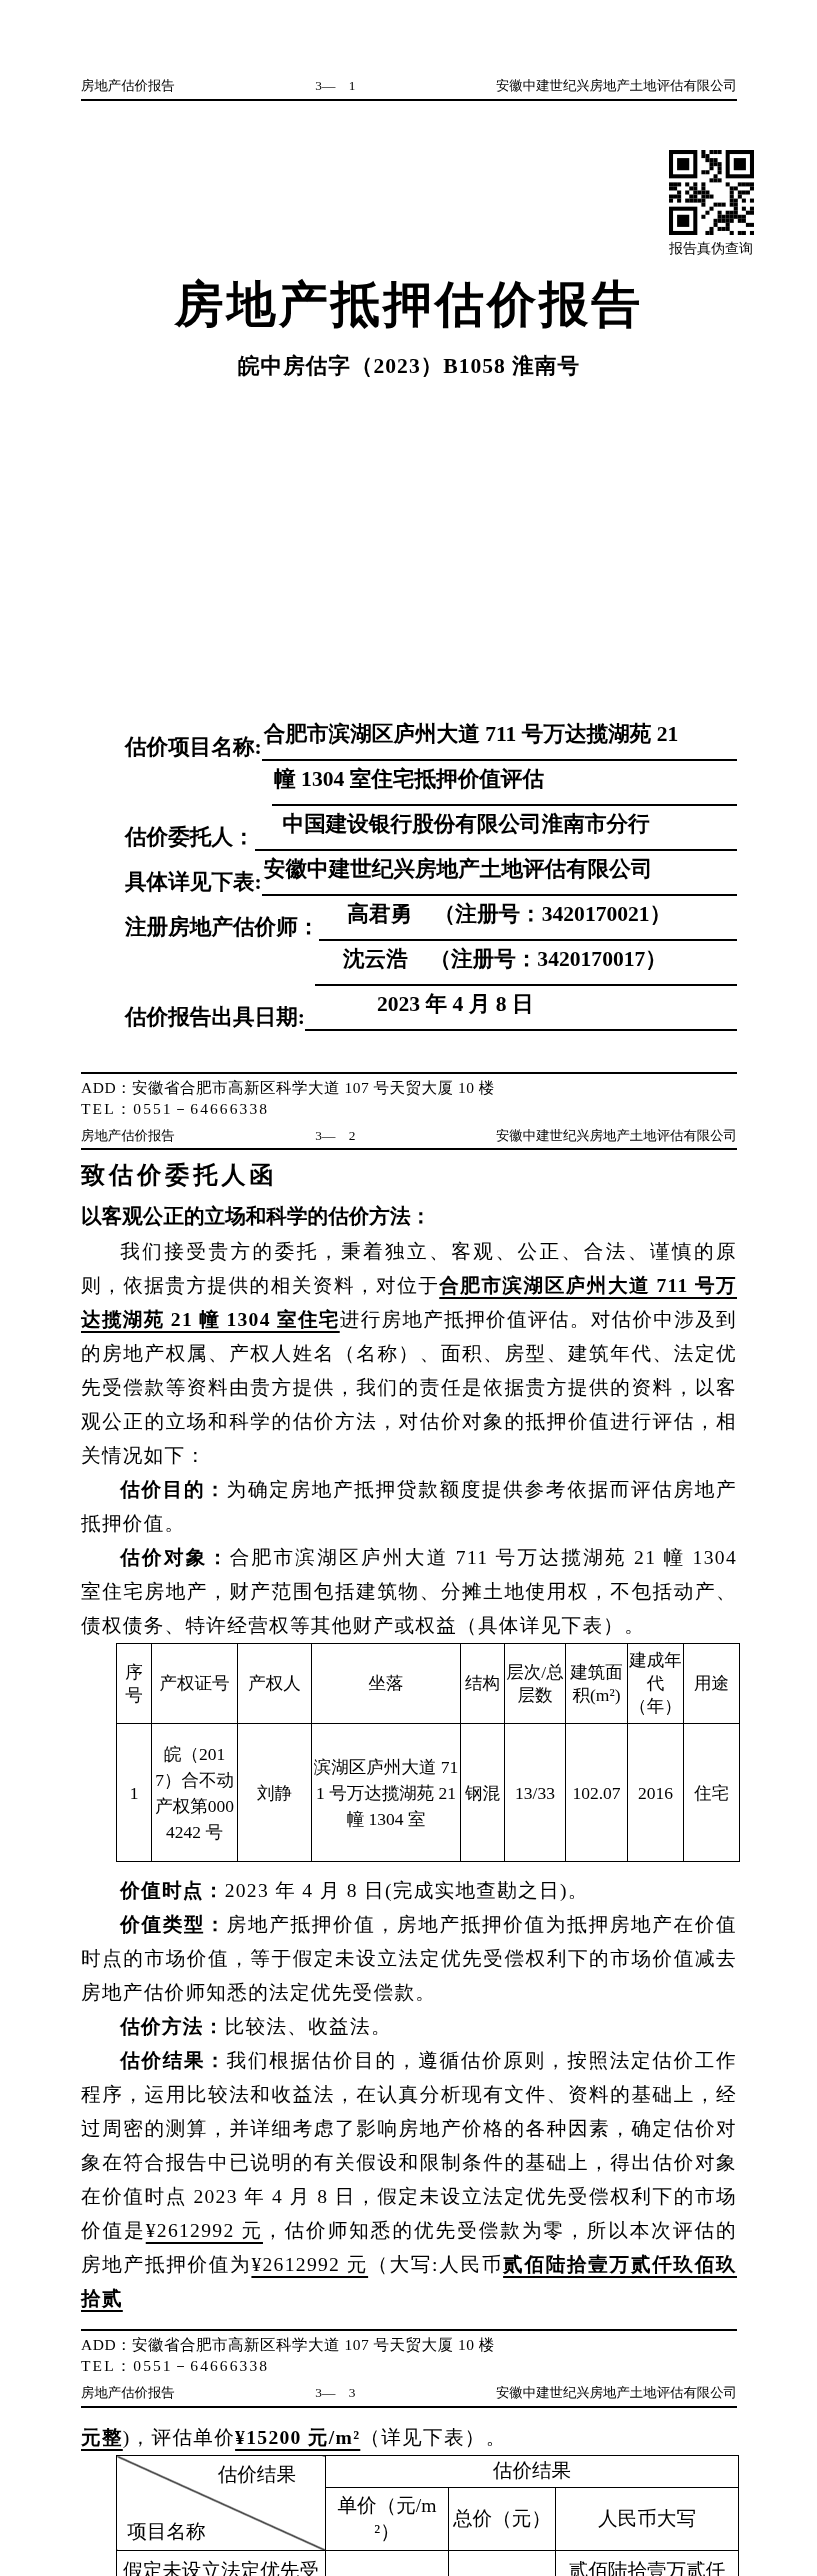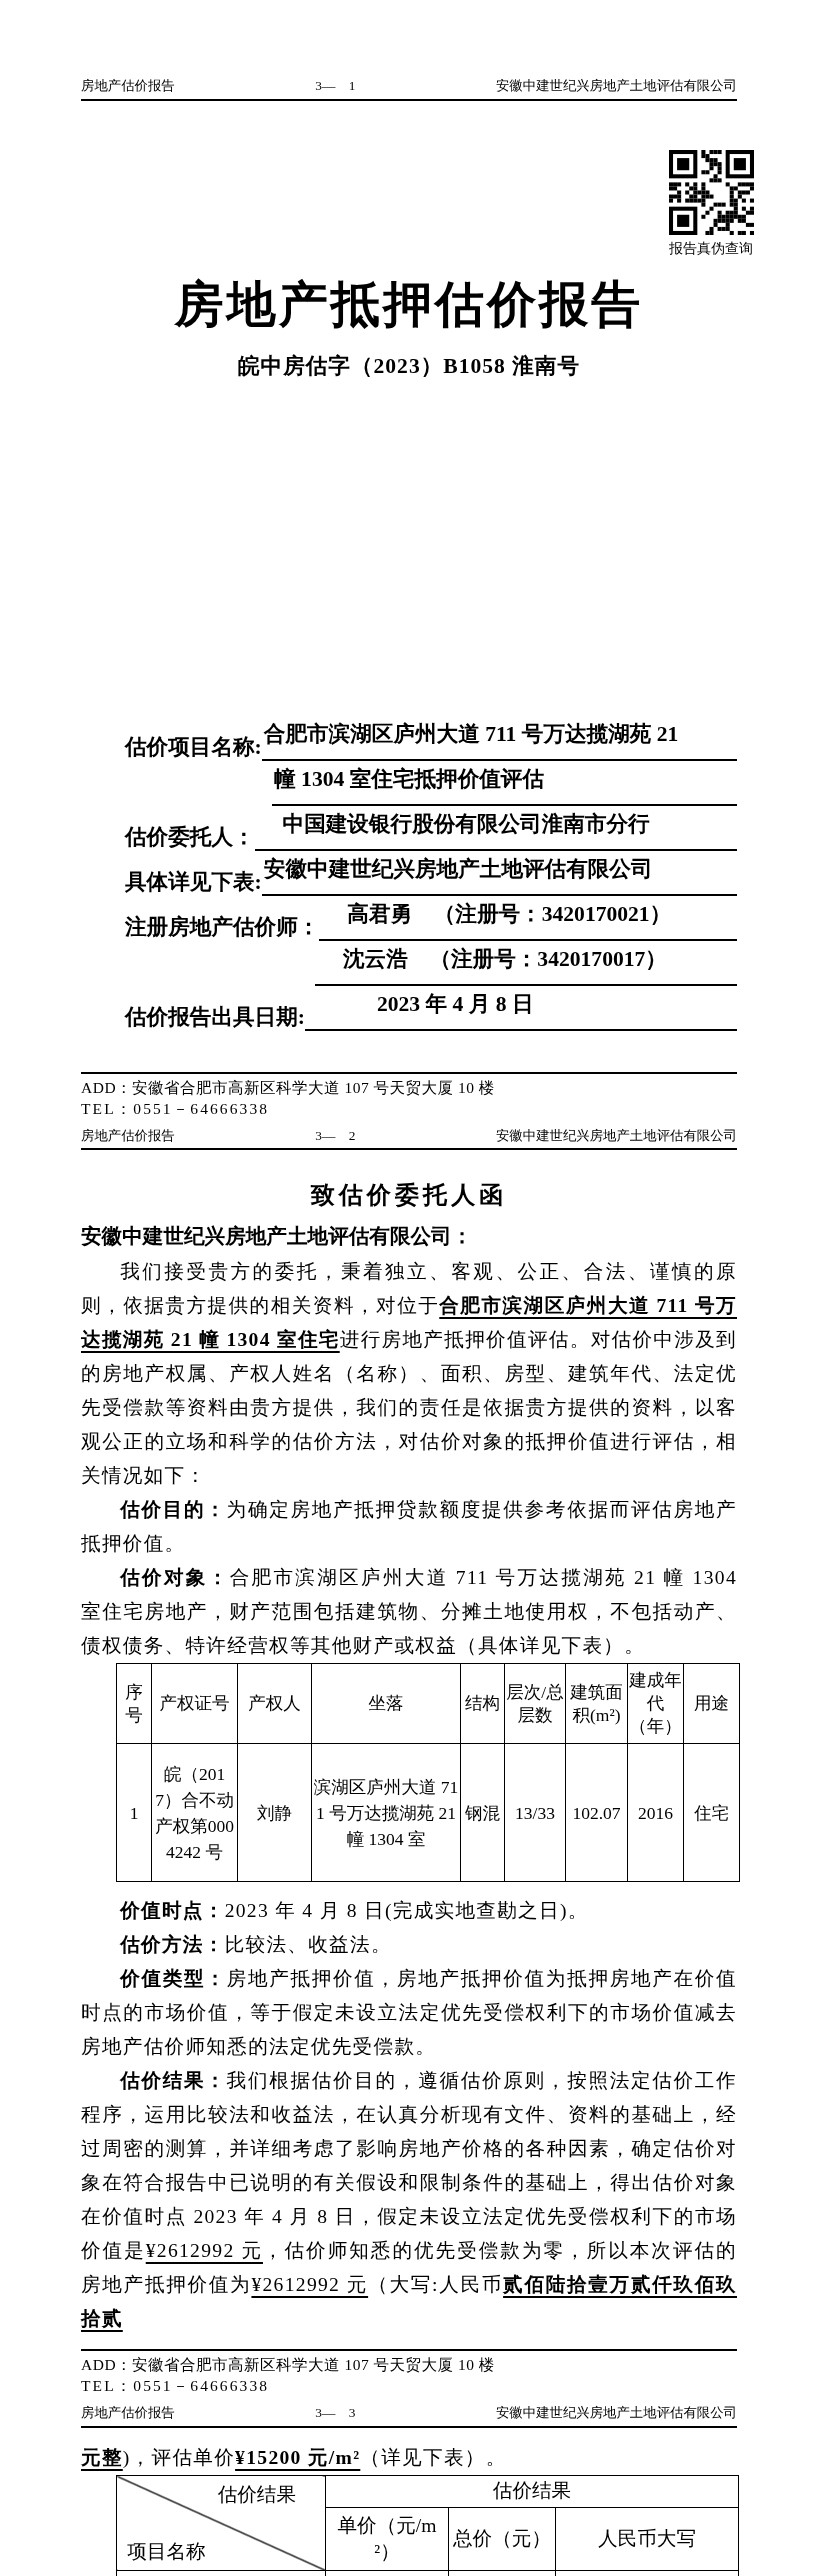--- a/index.html
+++ b/index.html
@@ -29,21 +29,21 @@
   
   .doc-title{margin:175px 81px 0 81px;text-align:center;font-size:49px;font-weight:bold;letter-spacing:3.1px;line-height:58px;}
   .doc-no{margin:19.6px 81px 0 81px;text-align:center;font-size:21.6px;font-weight:bold;letter-spacing:1px;line-height:27px;}
   .fields{margin:336px 81px 0 125px;font-size:21.6px;font-weight:bold;}
   .frow{display:flex;align-items:flex-end;height:45px;}
   .flabel{white-space:pre;}
   .fval{flex:1;border-bottom:2.1px solid #000;padding-bottom:11px;padding-left:28px;white-space:nowrap;}
   .fval.pl4{padding-left:2.1px;}
   .fval.pl140{padding-left:72px;}
   
-  .letter-title{margin:31px 81px 0 81px;text-align:center;font-size:24px;font-weight:bold;letter-spacing:4.1px;line-height:29px;}
+  .letter-title{margin:11px 81px 0 81px;font-size:24px;font-weight:bold;letter-spacing:4.1px;line-height:29px;}
   .salutation{margin:12.4px 81px 0 81px;font-size:20.6px;font-weight:bold;line-height:26px;}
   .body-text{margin:6.2px 81px 0 81px;font-size:19.6px;line-height:34px;letter-spacing:1.3px;text-align:justify;}
   .body-text p{margin:0;text-indent:2em;}
   .body-text p.noindent{text-indent:0;}
   .plabel{font-weight:bold;}
   .u{text-decoration:underline;text-decoration-thickness:1.5px;text-underline-offset:5.2px;}
   .bu{font-weight:bold;text-decoration:underline;text-decoration-thickness:1.5px;text-underline-offset:5.2px;}
   
   table{border-collapse:collapse;table-layout:fixed;margin-left:116px;width:623px;}
   td{border:1px solid #000;text-align:center;vertical-align:middle;word-break:break-all;}
@@ -253,21 +253,21 @@
     <div class="tel">TEL：0551－64666338</div>
   </div>
 
   <div class="pg-header mt-h2">
     <span>房地产估价报告</span>
     <span class="hc">3—　2</span>
     <span>安徽中建世纪兴房地产土地评估有限公司</span>
   </div>
 
   <div class="letter-title">致估价委托人函</div>
-  <div class="salutation">安徽中建世纪兴房地产土地评估有限公司：</div>
+  <div class="salutation">以客观公正的立场和科学的估价方法：</div>
 
   <div class="body-text">
     <p><span>我们接受贵方的委托，秉着独立、客观、公正、合法、谨慎的原则，依据贵方提供的相关资料，对位于</span><span class="bu">合肥市滨湖区庐州大道 711 号万达揽湖苑 21 幢 1304 室住宅</span><span>进行房地产抵押价值评估。对估价中涉及到的房地产权属、产权人姓名（名称）、面积、房型、建筑年代、法定优先受偿款等资料由贵方提供，我们的责任是依据贵方提供的资料，以客观公正的立场和科学的估价方法，对估价对象的抵押价值进行评估，相关情况如下：</span></p>
     <p><span class="plabel">估价目的：</span><span>为确定房地产抵押贷款额度提供参考依据而评估房地产抵押价值。</span></p>
     <p><span class="plabel">估价对象：</span><span>合肥市滨湖区庐州大道 711 号万达揽湖苑 21 幢 1304 室住宅房地产，财产范围包括建筑物、分摊土地使用权，不包括动产、债权债务、特许经营权等其他财产或权益（具体详见下表）。</span></p>
   </div>
 
   <table class="t1 mt-t1">
     <colgroup>
       <col style="width:35px">
@@ -301,22 +301,22 @@
       <td>13/33</td>
       <td>102.07</td>
       <td>2016</td>
       <td>住宅</td>
     </tr>
   </tbody>
     </table>
 
   <div class="body-text mt-vt">
     <p><span class="plabel">价值时点：</span><span>2023 年 4 月 8 日(完成实地查勘之日)。</span></p>
+    <p><span class="plabel">价值类型：</span><span>房地产抵押价值，房地产抵押价值为抵押房地产在价值时点的市场价值，等于假定未设立法定优先受偿权利下的市场价值减去房地产估价师知悉的法定优先受偿款。</span></p>
     <p><span class="plabel">估价方法：</span><span>比较法、收益法。</span></p>
-    <p><span class="plabel">价值类型：</span><span>房地产抵押价值，房地产抵押价值为抵押房地产在价值时点的市场价值，等于假定未设立法定优先受偿权利下的市场价值减去房地产估价师知悉的法定优先受偿款。</span></p>
     <p><span class="plabel">估价结果：</span><span>我们根据估价目的，遵循估价原则，按照法定估价工作程序，运用比较法和收益法，在认真分析现有文件、资料的基础上，经过周密的测算，并详细考虑了影响房地产价格的各种因素，确定估价对象在符合报告中已说明的有关假设和限制条件的基础上，得出估价对象在价值时点 2023 年 4 月 8 日，假定未设立法定优先受偿权利下的市场价值是</span><span class="u">¥2612992 元</span><span>，估价师知悉的优先受偿款为零，所以本次评估的房地产抵押价值为</span><span class="u">¥2612992 元</span><span>（大写:人民币</span><span class="bu">贰佰陆拾壹万贰仟玖佰玖拾贰</span></p>
   </div>
 
   <div class="pg-footer mt-footer2">
     <div class="add">ADD：安徽省合肥市高新区科学大道 107 号天贸大厦 10 楼</div>
     <div class="tel">TEL：0551－64666338</div>
   </div>
 
   <div class="pg-header mt-h3">
     <span>房地产估价报告</span>

